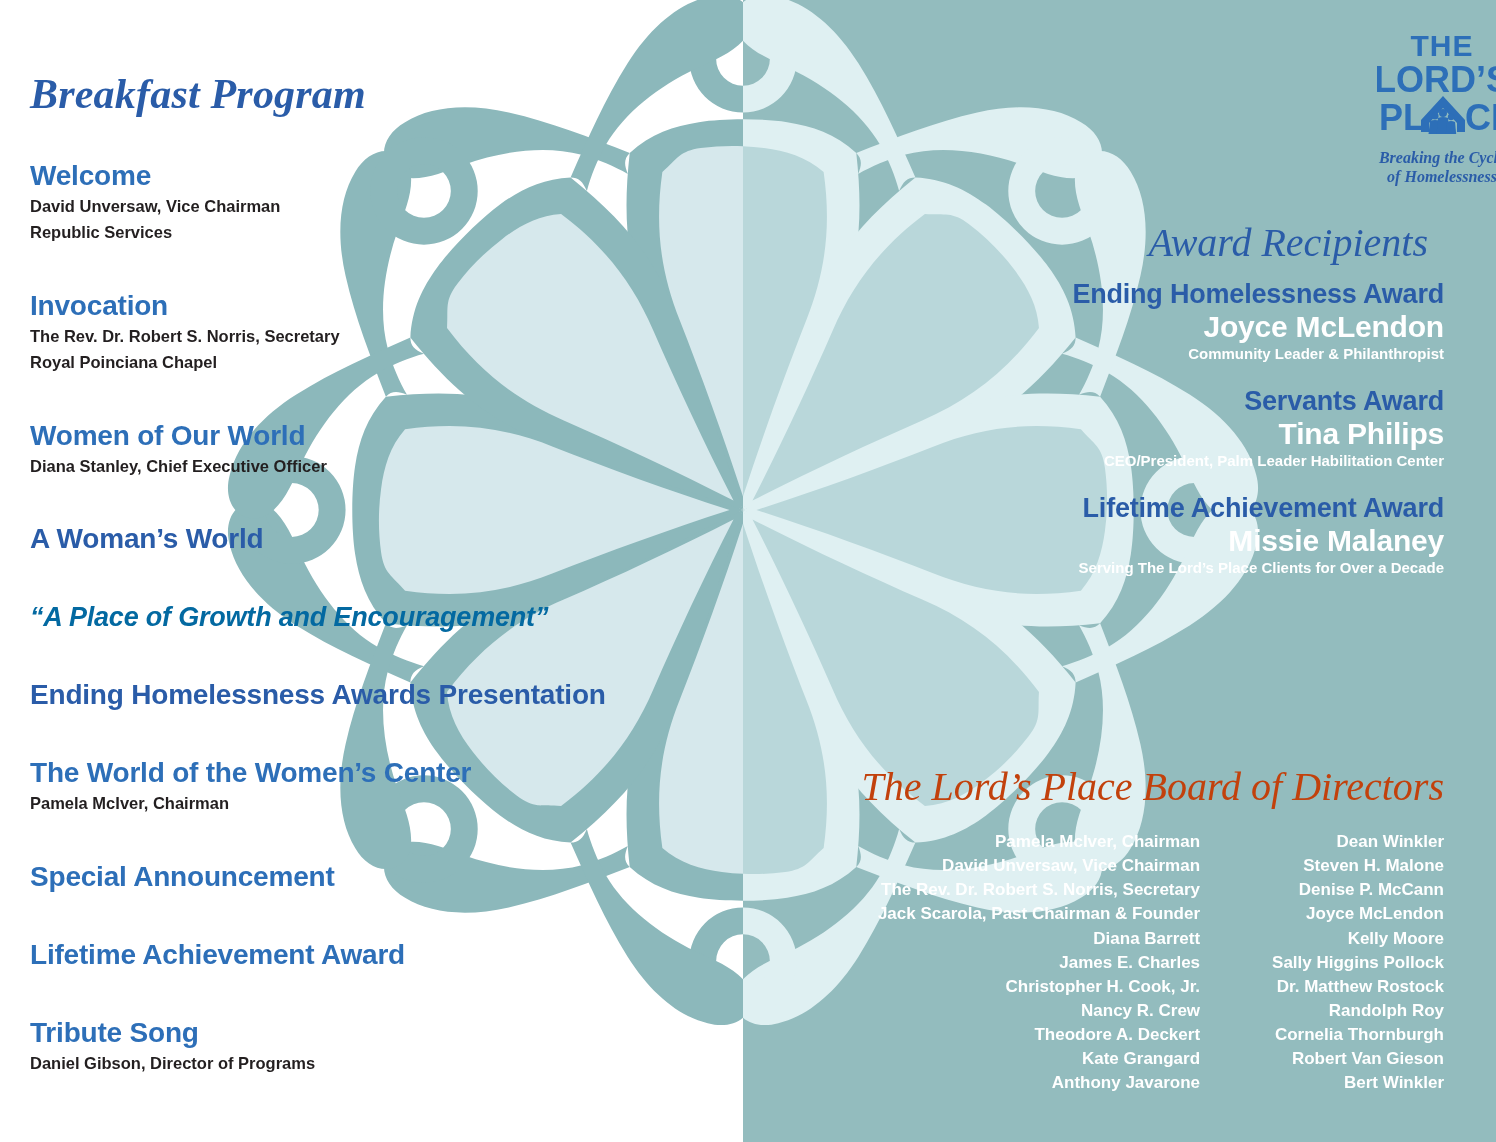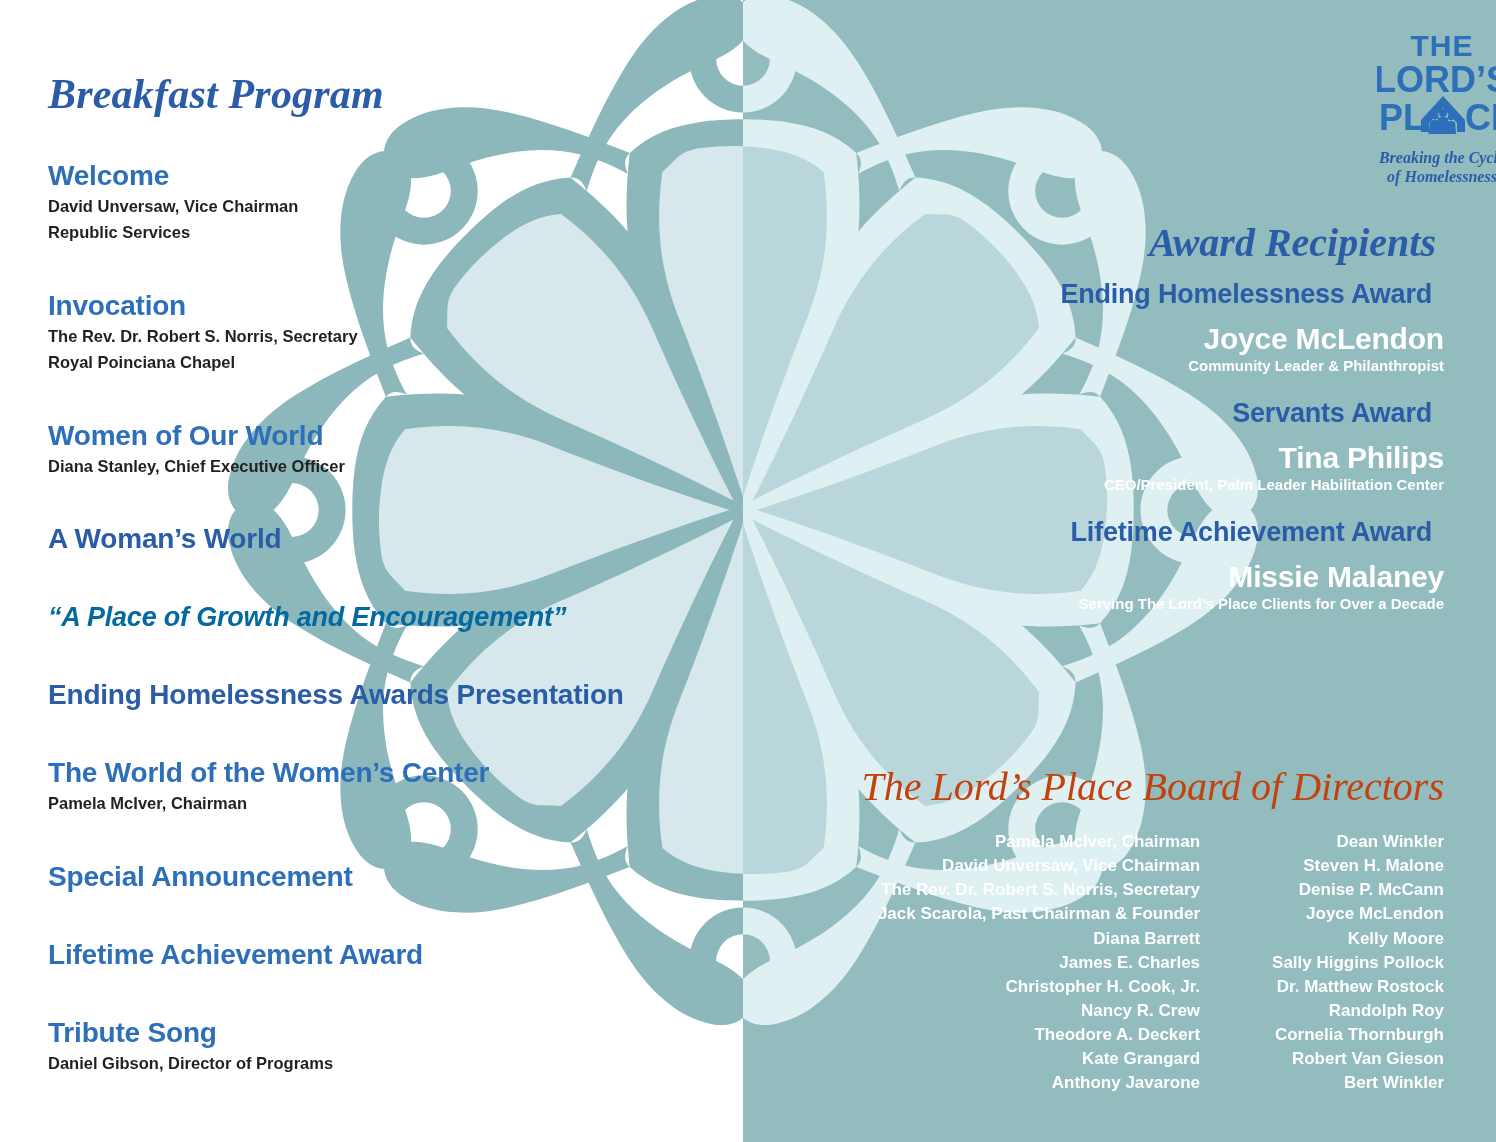--- a/index.html
+++ b/index.html
@@ -11,21 +11,21 @@
   #page{position:absolute;inset:0;width:1496px;height:1142px;overflow:hidden;}
 
   
   .bg-left{position:absolute;left:0;top:0;width:743px;height:1142px;background:#ffffff;}
   .bg-right{position:absolute;left:743px;top:0;width:753px;height:1142px;background:#93bcbe;}
 
   
   #art{position:absolute;left:0;top:0;width:1496px;height:1142px;}
 
   
-  .program{position:absolute;left:48px;top:72px;width:660px;}
+  .program{position:absolute;left:30px;top:72px;width:660px;}
   .prog-title{
     font-family:"Liberation Serif", serif;font-style:italic;font-weight:700;
     font-size:42px;color:#2a5ca8;letter-spacing:.2px;line-height:1.05;margin:0 0 44px 0;
   }
   .prog-item{margin:0 0 46px 0;}
   .prog-h{
     font-size:28px;font-weight:700;color:#2d6fb8;line-height:1.15;margin:0;
     letter-spacing:-.2px;
   }
   .prog-h.dark{color:#2a5ca8;}
@@ -40,26 +40,26 @@
   .logo{position:absolute;left:1346px;top:28px;width:130px;text-align:center;margin-left:31px;}
   .logo-mark{display:block;}
   .logo-tag{
     font-family:"Liberation Serif", serif;font-style:italic;font-weight:700;
     font-size:16px;color:#2a5ca8;line-height:1.18;margin-top:3px;
   }
 
   
   .awards{position:absolute;right:52px;top:222px;width:700px;text-align:right;}
   .awards-title{
-    font-family:"Liberation Serif", serif;font-style:italic;font-weight:700;
-    font-size:40px;color:#2a5ca8;line-height:1.05;margin:0 8px 14px 0;
+    font-family:"Liberation Serif", serif;font-style:italic;font-weight:400;
+    font-size:40px;color:#2a5ca8;line-height:1.05;margin:0 16px 14px 0;
   }
   .award{margin:0 0 22px 0;}
   .award-name-label{
-    font-size:27px;font-weight:700;color:#2a5ca8;line-height:1.2;margin:12px;letter-spacing:-.2px;
+    font-size:27px;font-weight:700;color:#2a5ca8;line-height:1.2;margin:0;letter-spacing:-.2px;
   }
   .award-person{
     font-size:30px;font-weight:700;color:#ffffff;line-height:1.12;margin:0;letter-spacing:-.2px;
   }
   .award-role{
     font-size:15px;font-weight:700;color:#ffffff;line-height:1.2;margin:1px 0 0 0;
   }
 
   
   .board{position:absolute;right:52px;top:766px;width:840px;text-align:right;}

